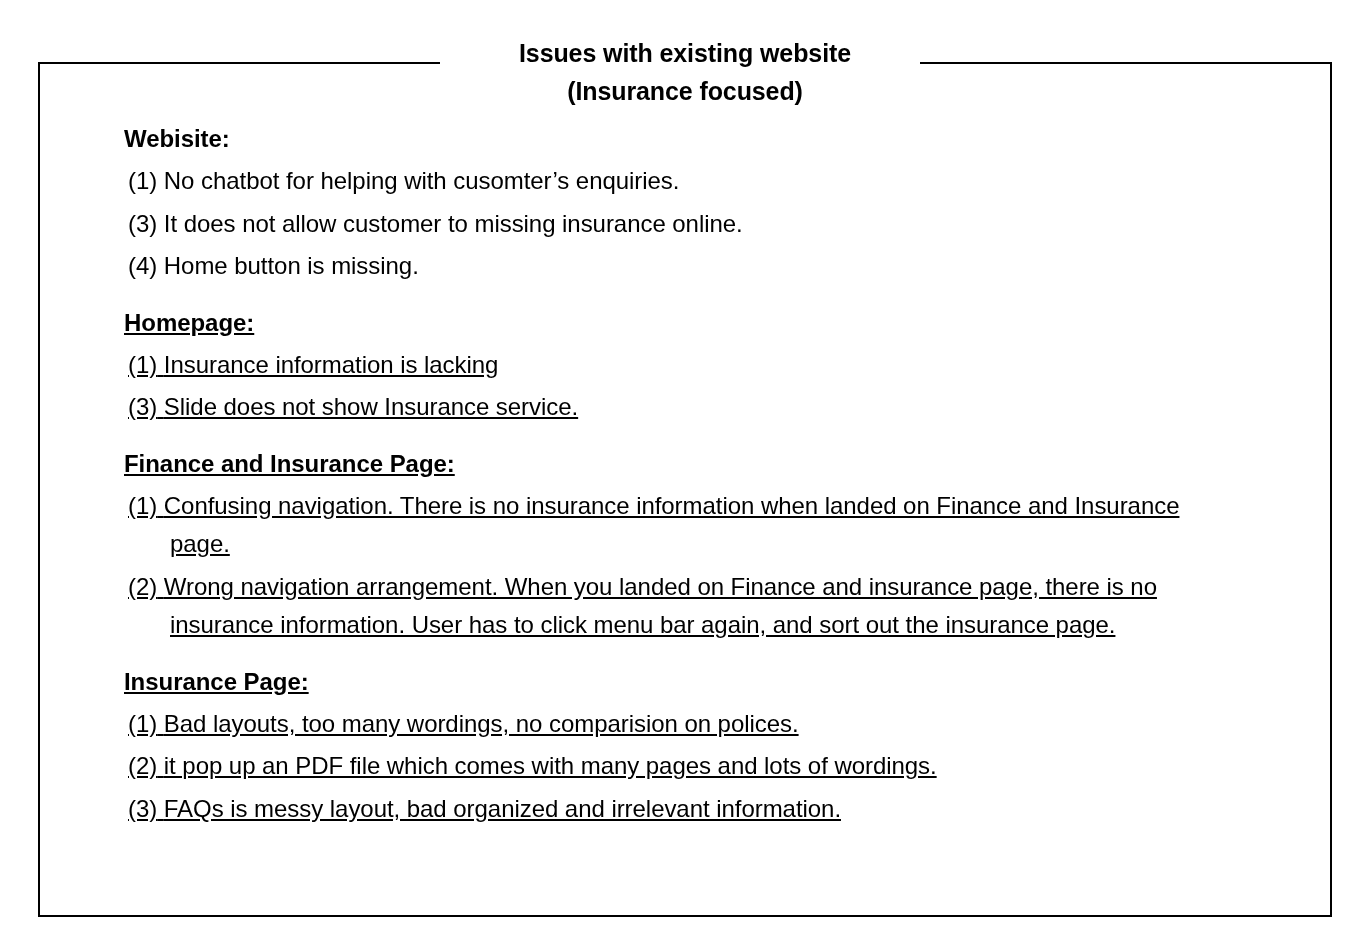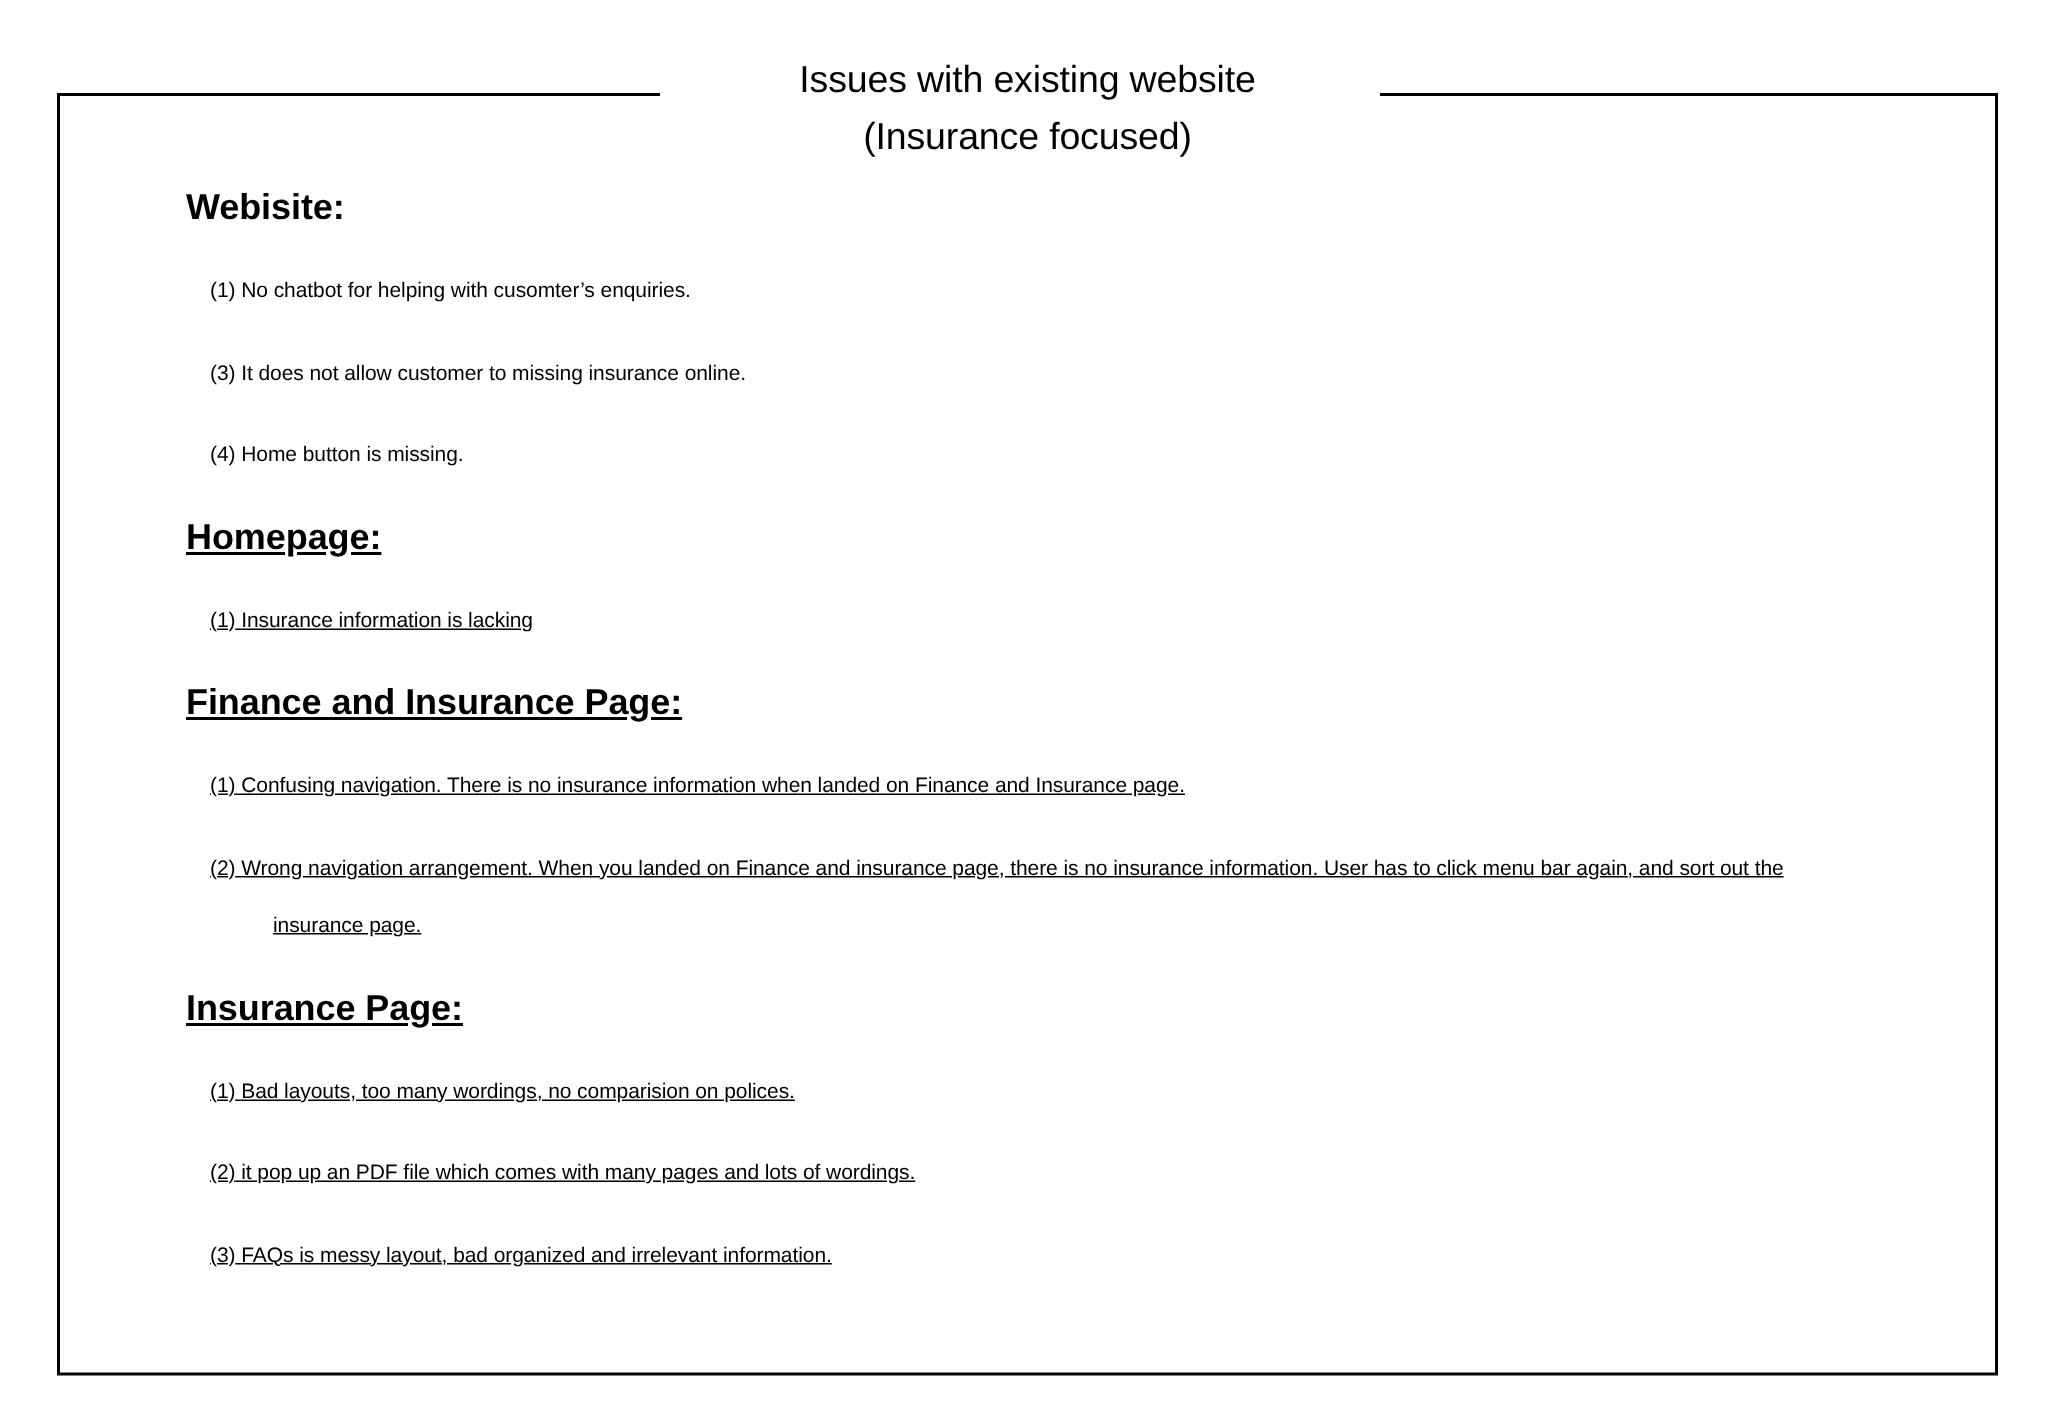--- a/index.html
+++ b/index.html
@@ -40,21 +40,21 @@
 
   
   .title-block {
     position: absolute;
     left: 0;
     top: 34px;
     width: 1370px;
     text-align: center;
     z-index: 3;
     font-size: 25px;
-    font-weight: normal;
+    font-weight: bold;
     line-height: 38px;
     letter-spacing: -0.1px;
   }
   .title-line { display: block; white-space: nowrap; }
 
   
   .content {
     position: absolute;
     left: 124px;
     top: 120px;
@@ -73,23 +73,23 @@
     letter-spacing: -0.05px;
   }
 
   .item-list {
     list-style: none;
     margin: 0;
     padding: 0;
   }
 
   .item {
-    font-size: 14px;
+    font-size: 24px;
     line-height: 38.5px;
-    margin: 16px;
+    margin: 4px;
     padding-left: 42px;   
     text-indent: -42px;   
     letter-spacing: -0.05px;
   }
 
   .item-marker { display: inline; }
 </style>
 </head>
 <body>
 
@@ -110,20 +110,21 @@
       <li class="item"><span class="item-marker">(1)</span> <span>No chatbot for helping with cusomter’s enquiries.</span></li>
       <li class="item"><span class="item-marker">(3)</span> <span>It does not allow customer to missing insurance online.</span></li>
       <li class="item"><span class="item-marker">(4)</span> <span>Home button is missing.</span></li>
     </ul>
   </div>
 
   <div class="section">
     <div class="section-heading">Homepage:</div>
     <ul class="item-list">
       <li class="item"><span class="item-marker">(1)</span> <span>Insurance information is lacking</span></li>
+      <li class="item"><span class="item-marker">(3)</span> <span>Slide does not show Insurance service.</span></li>
     </ul>
   </div>
 
   <div class="section">
     <div class="section-heading">Finance and Insurance Page:</div>
     <ul class="item-list">
       <li class="item"><span class="item-marker">(1)</span> <span>Confusing navigation. There is no insurance information when landed on Finance and Insurance page.</span></li>
       <li class="item"><span class="item-marker">(2)</span> <span>Wrong navigation arrangement. When you landed on Finance and insurance page, there is no insurance information. User has to click menu bar again, and sort out the insurance page.</span></li>
     </ul>
   </div>

